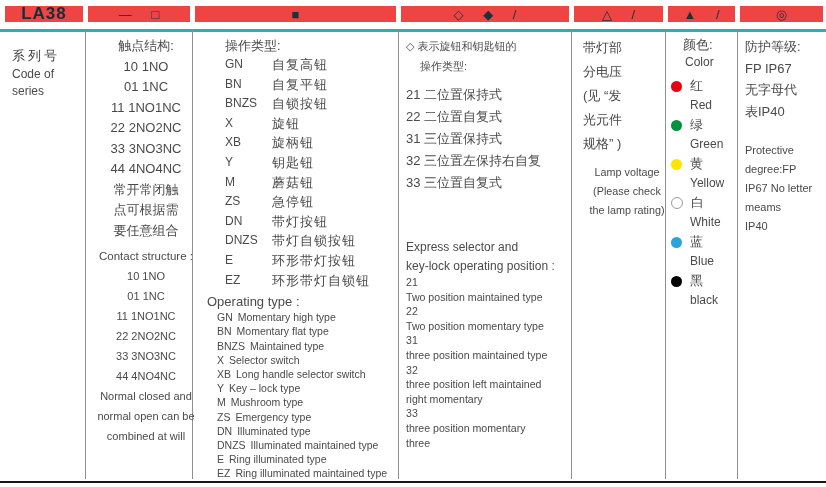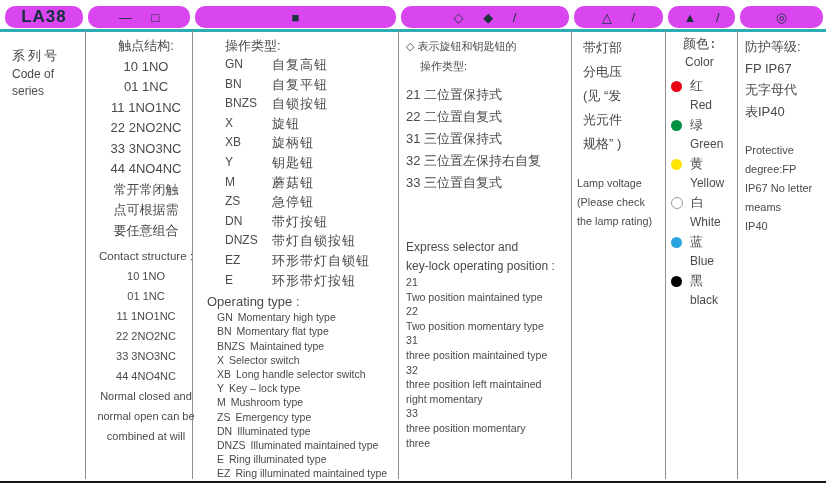--- a/index.html
+++ b/index.html
@@ -2,23 +2,23 @@
 <html><head>
 <meta charset="utf-8">
 <style>
   html,body{margin:0;padding:0;background:#fff;}
   .sheet{
     position:relative;width:826px;height:487px;background:#fff;overflow:hidden;
     font-family:"Liberation Sans","DejaVu Sans",sans-serif;color:#4a4a4a;
   }
   
   .hcell{
-    position:absolute;top:6px;height:22px;background:#d946ef;
+    position:absolute;top:6px;height:16px;background:#ef4444;
     display:flex;align-items:center;justify-content:center;
-    color:#17333b;font-size:13px;border-radius:10px;
+    color:#17333b;font-size:13px;
   }
   .hcell.product{font-weight:bold;font-size:17px;letter-spacing:1px;color:#10313c;}
   .hcell.syms{word-spacing:16px;font-size:13px;}
   .hstripe{position:absolute;left:0;top:29px;width:826px;height:3px;background:#2fadb5;}
   
   .vline{position:absolute;top:30px;height:449px;width:1px;background:#8f8f8f;}
   .bline{position:absolute;left:0;bottom:4px;width:826px;height:2px;background:#161616;}
   
   .col{position:absolute;top:36px;}
   #col-series{left:0;width:85px;top:46px;padding-left:12px;}
@@ -46,24 +46,24 @@
   #col-selector .t1.indent{padding-left:14px;}
   #col-selector .items{margin-top:8px;}
   #col-selector .it{font-size:13px;line-height:22px;white-space:nowrap;}
   #col-selector .ent{font-size:12px;line-height:18.5px;margin-top:0;white-space:nowrap;}
   #col-selector .en-block{margin-top:44px;}
   #col-selector .enl{font-size:10.6px;line-height:14.6px;white-space:nowrap;}
 
   #col-lamp{left:571px;width:94px;padding-left:12px;}
   #col-lamp .cnl{font-size:13px;line-height:24px;white-space:nowrap;}
   #col-lamp .enl{font-size:10.8px;line-height:19px;white-space:nowrap;}
-  #col-lamp .en-block{margin-top:18px;padding-left:0px;margin-left:-6px;}
+  #col-lamp .en-block{margin-top:7px;padding-left:0px;margin-left:-6px;text-align:center;}
 
   #col-color{left:665px;width:72px;}
-  #col-color .tcn{padding-left:18px;font-size:13px;line-height:17px;font-family:Liberation Mono, monospace;}
+  #col-color .tcn{padding-left:18px;font-size:13px;line-height:17px;}
   #col-color .ten{padding-left:20px;font-size:12px;line-height:18px;}
   #col-color .items{margin-top:5px;}
   .crow{display:flex;align-items:center;height:20px;}
   .dot{width:11px;height:11px;border-radius:50%;margin-left:6px;margin-right:8px;flex:0 0 auto;}
   .dot.outline{background:#fff;border:1px solid #9a9a9a;width:10px;height:10px;}
   .crow .cn{font-size:13px;}
   .cen{padding-left:25px;font-size:12px;line-height:19px;}
 
   #col-protect{left:737px;width:89px;padding-left:8px;}
   #col-protect .cnl{font-size:13px;line-height:21.5px;white-space:nowrap;}
@@ -127,22 +127,22 @@
         <div class="row"><span class="code">GN</span><span class="lbl">自复高钮</span></div>
         <div class="row"><span class="code">BN</span><span class="lbl">自复平钮</span></div>
         <div class="row"><span class="code">BNZS</span><span class="lbl">自锁按钮</span></div>
         <div class="row"><span class="code">X</span><span class="lbl">旋钮</span></div>
         <div class="row"><span class="code">XB</span><span class="lbl">旋柄钮</span></div>
         <div class="row"><span class="code">Y</span><span class="lbl">钥匙钮</span></div>
         <div class="row"><span class="code">M</span><span class="lbl">蘑菇钮</span></div>
         <div class="row"><span class="code">ZS</span><span class="lbl">急停钮</span></div>
         <div class="row"><span class="code">DN</span><span class="lbl">带灯按钮</span></div>
         <div class="row"><span class="code">DNZS</span><span class="lbl">带灯自锁按钮</span></div>
+        <div class="row"><span class="code">E</span><span class="lbl">环形带灯按钮</span></div>
         <div class="row"><span class="code">EZ</span><span class="lbl">环形带灯自锁钮</span></div>
-        <div class="row"><span class="code">E</span><span class="lbl">环形带灯按钮</span></div>
       </div>
       <div class="op-en">
         <div class="t">Operating type :</div>
         <div class="row"><span class="code">GN</span>Momentary high type</div>
         <div class="row"><span class="code">BN</span>Momentary flat type</div>
         <div class="row"><span class="code">BNZS</span>Maintained type</div>
         <div class="row"><span class="code">X</span>Selector switch</div>
         <div class="row"><span class="code">XB</span>Long handle selector switch</div>
         <div class="row"><span class="code">Y</span>Key – lock type</div>
         <div class="row"><span class="code">M</span>Mushroom type</div>

